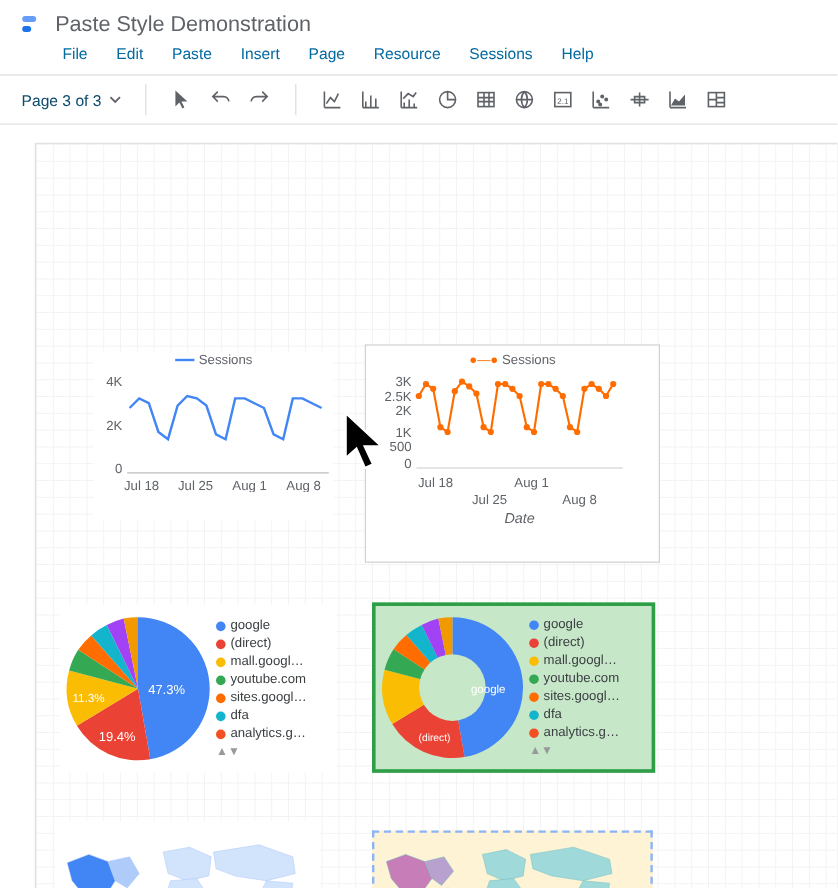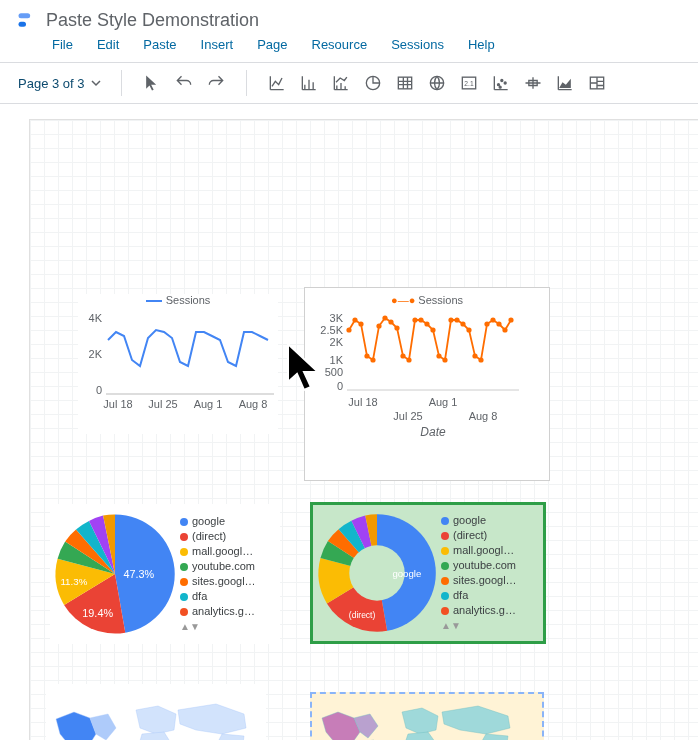--- a/index.html
+++ b/index.html
@@ -16,21 +16,21 @@
   .tbtn { width:32px; height:32px; display:flex; align-items:center; justify-content:center; color:#5f6368; border-radius:4px; cursor:pointer; }
   .tbtn svg { width:20px; height:20px; fill:none; stroke:#5f6368; stroke-width:1.6; }
   .tbtn.fill svg { fill:#5f6368; stroke:none; }
   .canvas-wrap { position:relative; height:660px; background:#fff; overflow:hidden; }
   .page-bg { position:absolute; left:30px; top:16px; width:668px; height:640px; box-shadow:0 0 0 1px #e0e0e0; background:#fff;
     background-image:linear-gradient(#f1f3f4 1px,transparent 1px),linear-gradient(90deg,#f1f3f4 1px,transparent 1px);
     background-size:14px 14px; }
   .chart { position:absolute; background:#fff; }
   
   .lc1 { left:78px; top:190px; width:200px; height:140px; border:none; }
-  .lc2 { left:304px; top:183px; width:228px; height:170px; border:1px solid #d0d0d0; padding:6px 8px 16px; }
+  .lc2 { left:304px; top:183px; width:228px; height:170px; border:1px solid #d0d0d0; padding:6px 8px 4px; }
   .legend-row { font-size:11px; color:#5f6368; text-align:center; margin-bottom:4px;}
   svg.plot { display:block; }
   .x-axis-label { font-size:11px; fill:#5f6368; text-anchor:middle; }
   .y-axis-label { font-size:11px; fill:#5f6368; text-anchor:end; }
   .axis-title { font-size:12px; fill:#5f6368; font-style:italic; text-anchor:middle;}
   
   .pc1 { left:50px; top:400px; width:230px; height:140px; border:none; }
   .pc2 { left:310px; top:398px; width:230px; height:136px; border:3px solid #2e9e47; background:#c7e7c9; }
   .pie-wrap { display:flex; align-items:center; height:100%; }
   .legend-col { font-size:11px; color:#3c4043; }

